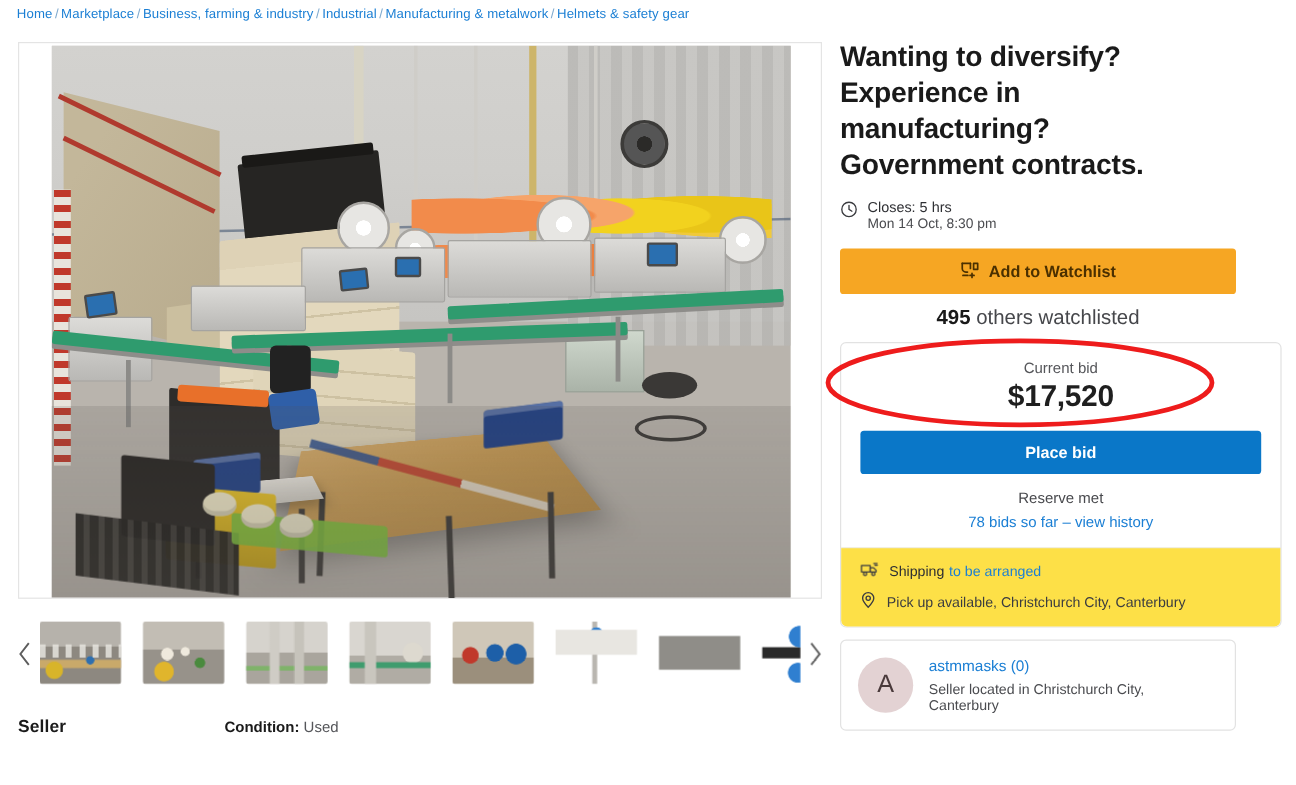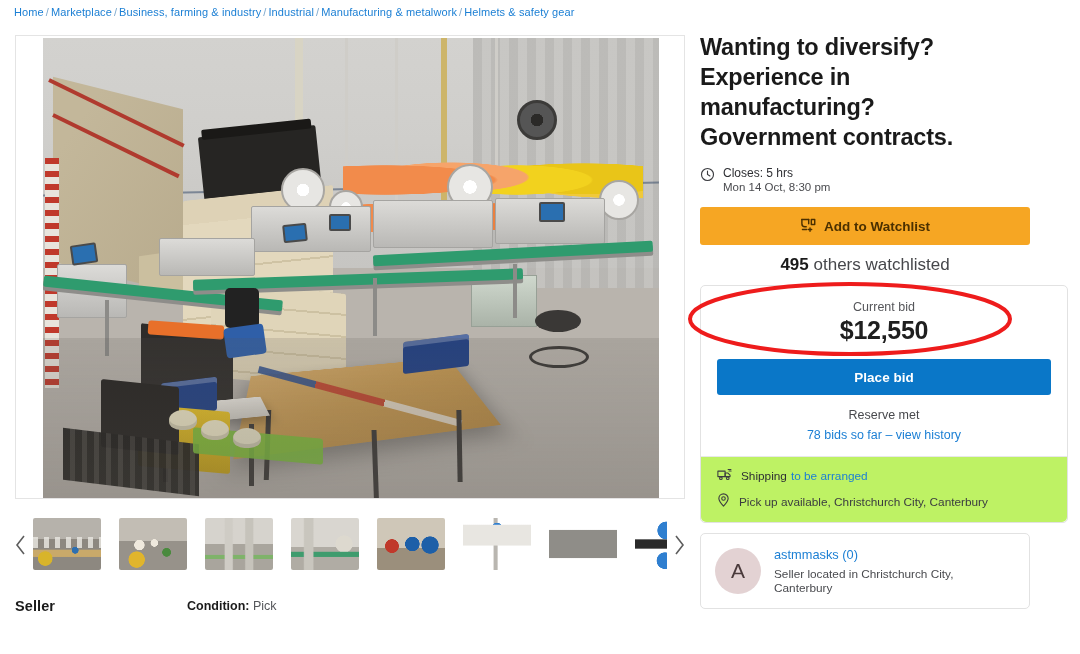--- a/index.html
+++ b/index.html
@@ -279,21 +279,21 @@
     margin-top: 14px; width: 100%; height: 36px; background: #0a77c8;
     border: none; border-radius: 3px; color: #fff; font-size: 13.5px;
     font-weight: bold; cursor: pointer; font-family: "Liberation Sans", sans-serif;
   }
   .reserve { margin-top: 13px; text-align: center; font-size: 12.5px; color: #48494d; }
   .bids-link {
     margin-top: 6px; text-align: center; font-size: 12.5px; color: #1b7fd4;
     cursor: pointer;
   }
   .ship-block {
-    border-top: 1px solid #e8e8e8; background: #bef264;
+    border-top: 1px solid #e8e8e8; background: #fde047;
     border-radius: 0 0 5px 5px; padding: 11px 16px 12px;
   }
   .ship-row { display: flex; align-items: center; gap: 9px; font-size: 11.8px; color: #3b3c40; }
   .ship-row + .ship-row { margin-top: 9px; }
   .ship-row .lnk { color: #1b7fd4; }
   .ship-row .dk { color: #2e2f33; }
 
   .ellipse {
     position: absolute; left: -16px; top: -6px; width: 330px; height: 78px;
     pointer-events: none;
@@ -470,21 +470,21 @@
       <svg viewBox="0 0 20 26" fill="none" stroke="currentColor" stroke-width="1.6">
         <polyline points="7,4 14,13 7,22"></polyline>
       </svg>
     </div>
   </div>
 
   <div class="details">
     <div class="details-title">Seller</div>
     <div class="cond">
       <b>Condition:</b>
-      <span>Pick</span>
+      <span>Used</span>
     </div>
   </div>
 
   <div class="rcol">
 
     <div class="listing-title">Wanting to diversify? Experience in manufacturing? Government contracts.</div>
 
     <div class="closes">
       <span class="clock-ico">
         <svg width="15" height="15" viewBox="0 0 16 16" fill="none" stroke="#3b3c40" stroke-width="1.2">
@@ -515,21 +515,21 @@
       <b>495</b>
       <span>others watchlisted</span>
     </div>
 
     <div class="bid-card">
       <div class="bid-inner">
         <svg class="ellipse" viewBox="0 0 330 78">
           <ellipse cx="165" cy="39" rx="160" ry="35" fill="none" stroke="#ee1c1c" stroke-width="4"></ellipse>
         </svg>
         <div class="cur-lbl">Current bid</div>
-        <div class="cur-amt">$12,550</div>
+        <div class="cur-amt">$17,520</div>
         <button class="place-bid">Place bid</button>
         <div class="reserve">Reserve met</div>
         <div class="bids-link">78 bids so far – view history</div>
       </div>
       <div class="ship-block">
         <div class="ship-row">
           <span>
             <svg width="15" height="13" viewBox="0 0 17 14" fill="none" stroke="#3b3c40" stroke-width="1.2" stroke-linecap="round" stroke-linejoin="round">
               <path d="M1 3.2 h8.2 v6.2 H1 z"></path>
               <path d="M9.2 5.4 h3.2 l2.4 2.4 v1.6 h-5.6 z"></path>

